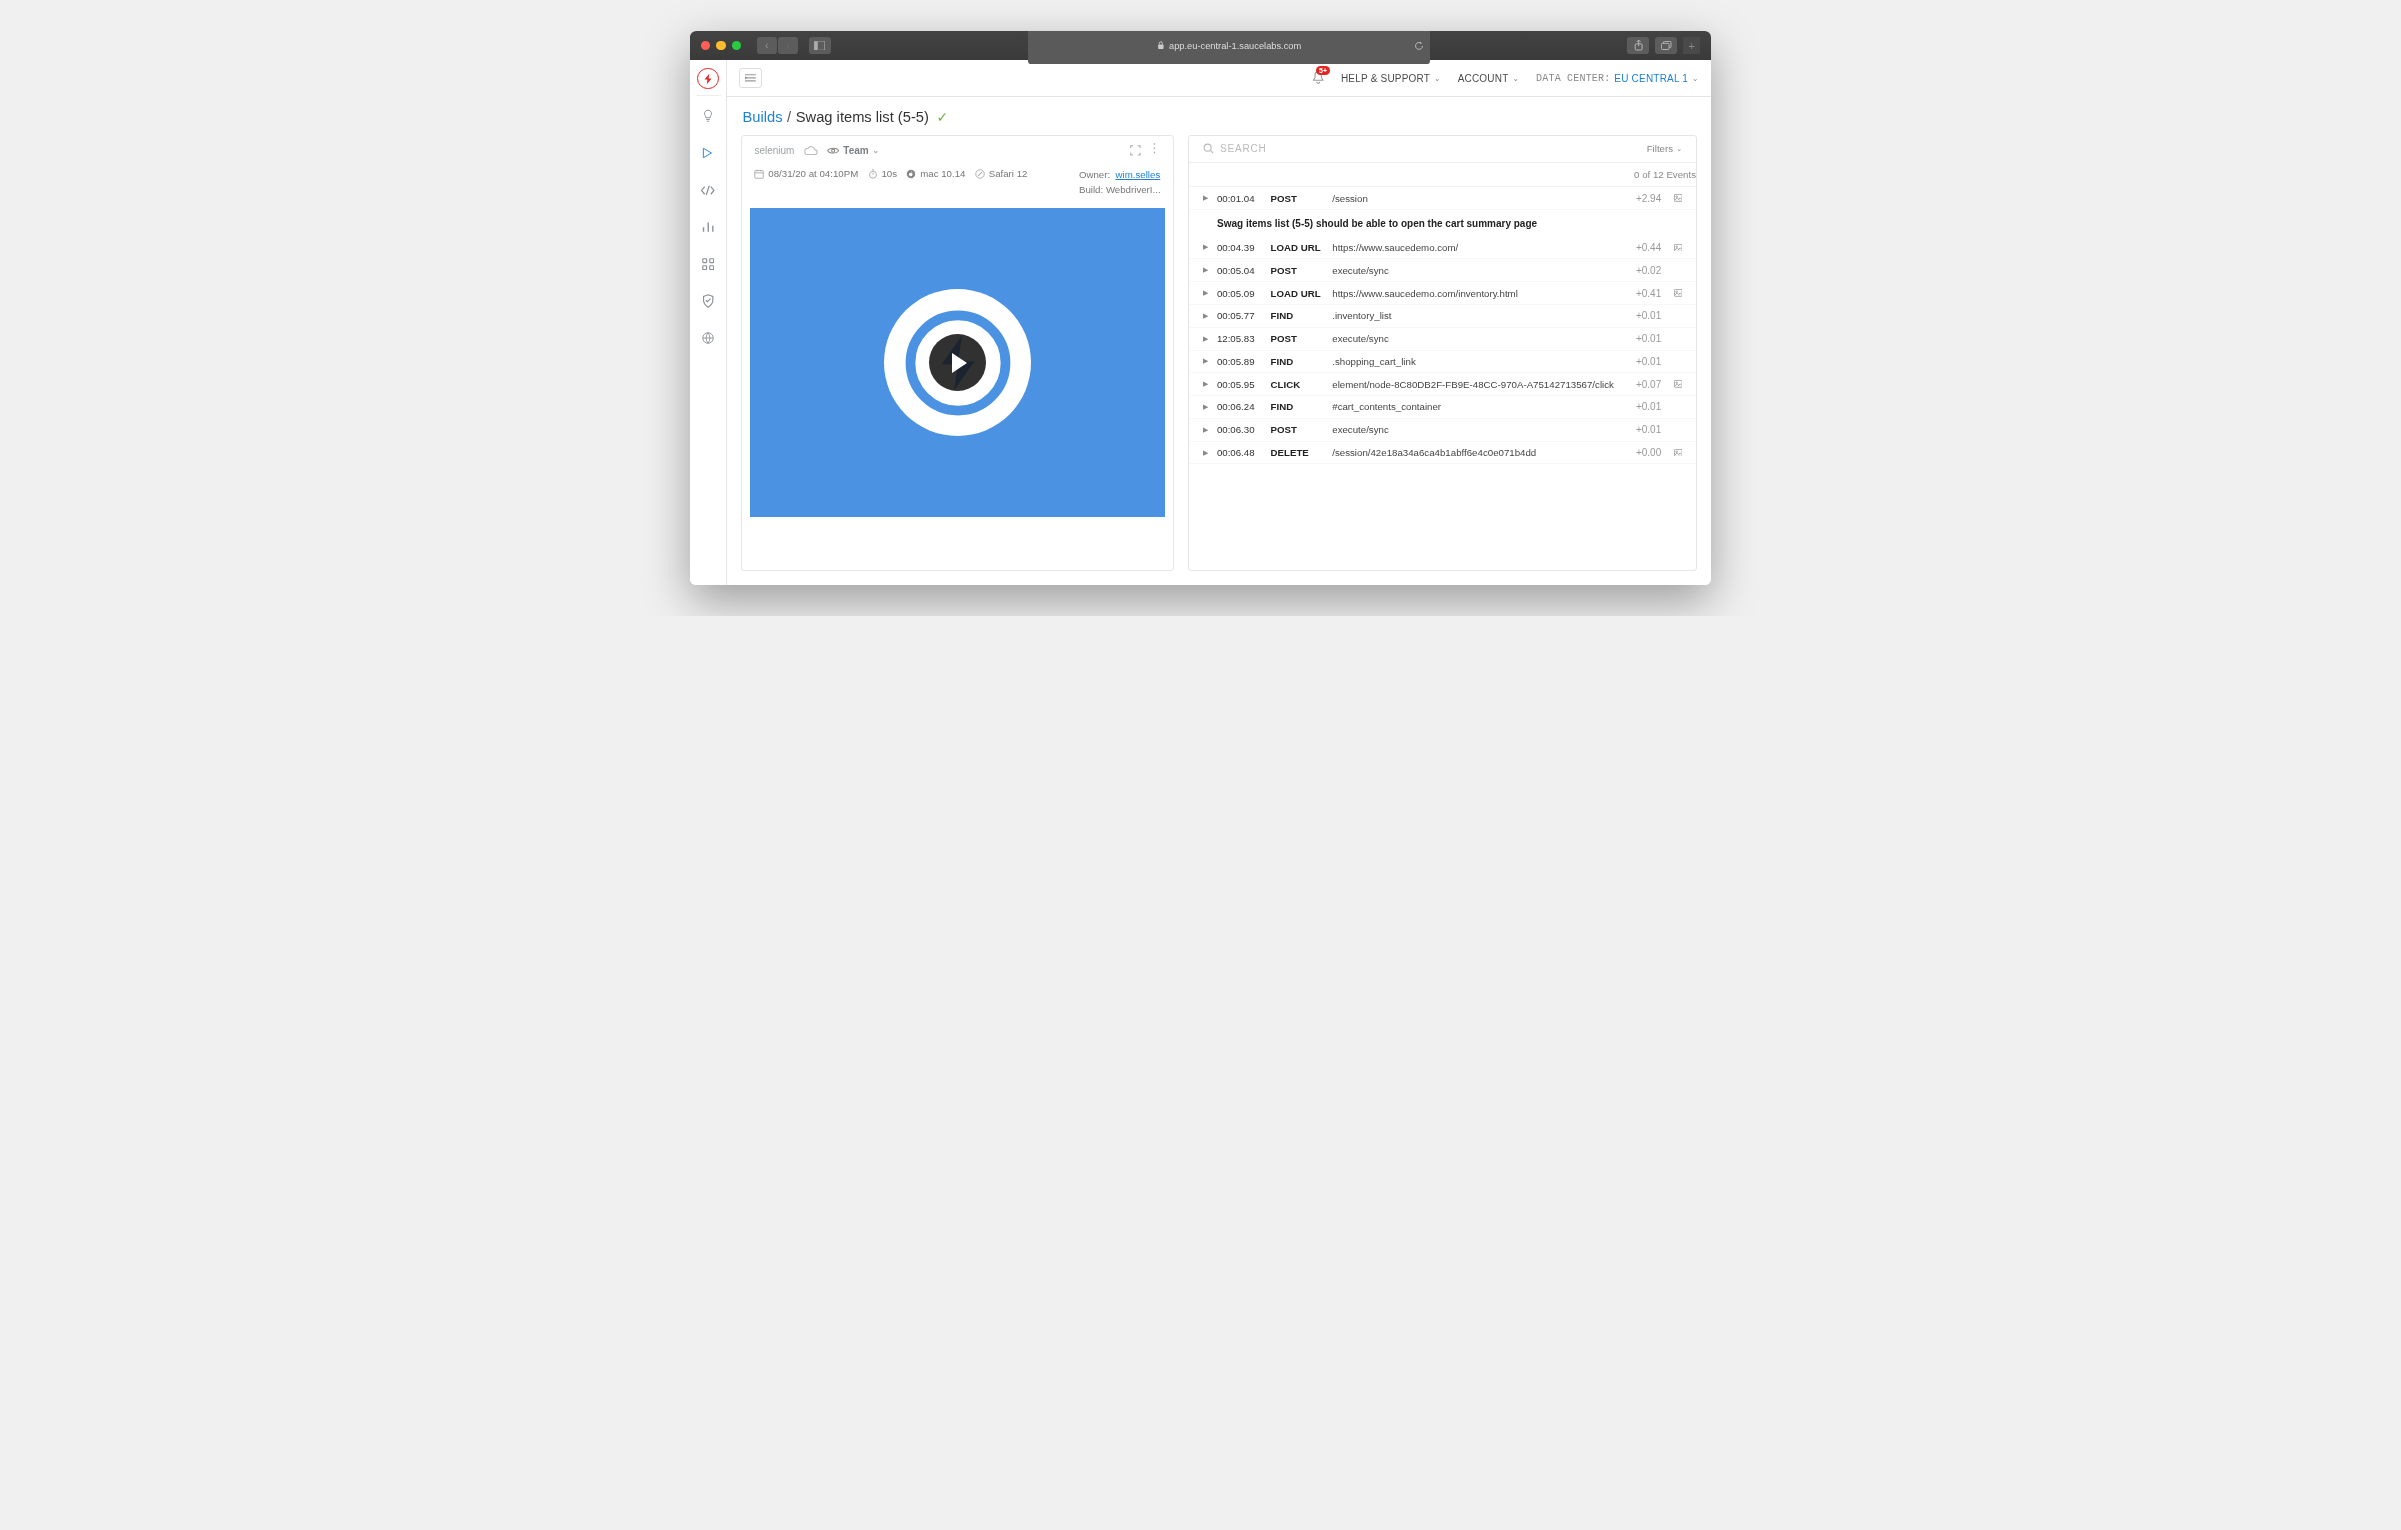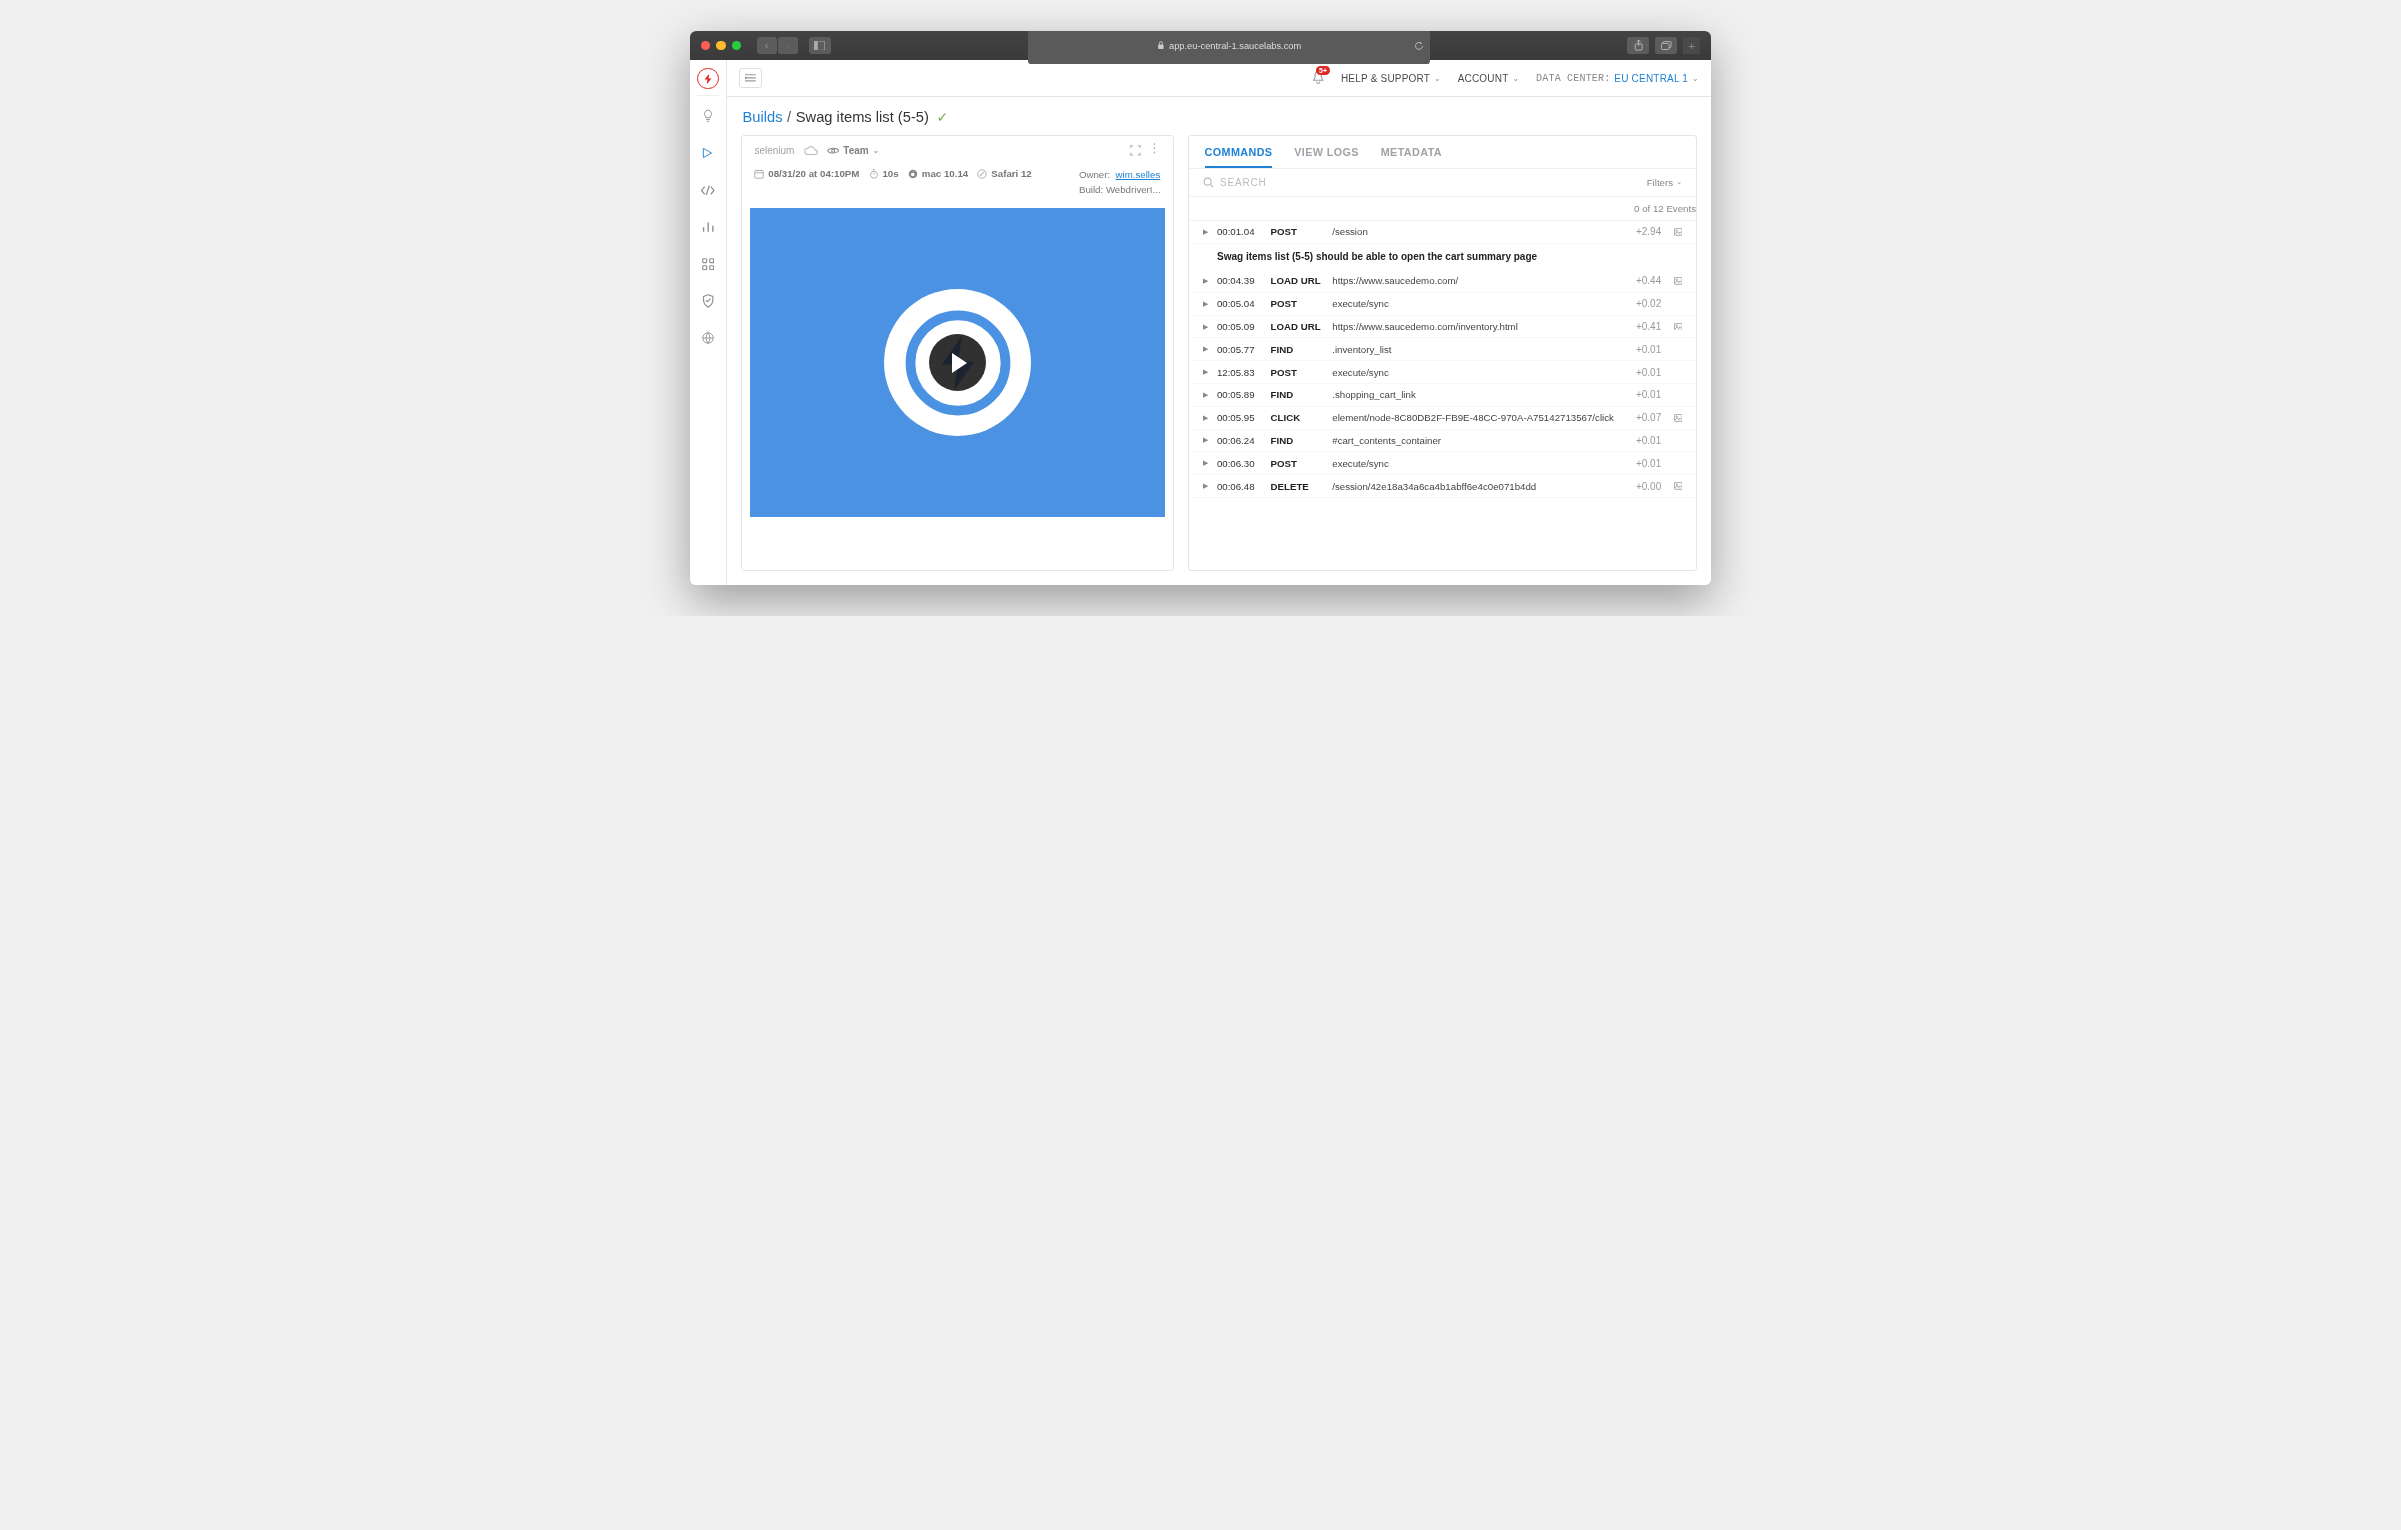--- a/index.html
+++ b/index.html
@@ -41,21 +41,21 @@
 .check { color: #6db33f; margin-left: 3.1px; font-size: 14px; }
 
 .content { flex: 1; display: flex; gap: 14px; padding: 0 14px 14px; overflow: hidden; }
 .panel { border: 0.8px solid #e5e5e5; border-radius: 3.1px; background: #fff; }
 .left-panel { flex: 0 0 433px; display: flex; flex-direction: column; }
 .lp-header { padding: 9.3px 12.4px; display: flex; align-items: center; gap: 9.3px; color: #9ea3a8; font-size: 10px; }
 .lp-header .team { display: flex; align-items: center; gap: 3.9px; color: #7b8085; font-weight: 600; }
 .lp-header .hdr-right { margin-left: auto; display: flex; gap: 7.7px; color: #aaa; }
 .lp-meta { padding: 3.1px 12.4px 10.8px; display: flex; align-items: flex-start; font-size: 9.7px; color: #777; }
 .meta-chips { display: flex; flex-wrap: wrap; gap: 9.3px; align-items: center; }
-.meta-chip { display: flex; align-items: center; gap: 3.9px; font-weight: bold; }
+.meta-chip { display: flex; align-items: center; gap: 3.9px; }
 .meta-right { margin-left: auto; text-align: left; font-size: 9.7px; line-height: 1.5; }
 .meta-right .owner-label { color: #777; } .meta-right .owner-val { color: #1e81d6; }
 .video { margin: 0 7.7px 7.7px; background: #4b92e3; height: 309px; display: flex; align-items: center; justify-content: center; position: relative; }
 .play { width: 57px; height: 57px; border-radius: 50%; background: rgba(20,20,20,0.88); display:flex; align-items:center; justify-content:center; position:absolute; }
 .play::after { content:''; width:0; height:0; border-left: 15.5px solid #fff; border-top: 10px solid transparent; border-bottom: 10px solid transparent; margin-left:3.9px; }
 .sauce-bolt { width: 147px; height: 147px; border-radius: 50%; background: #fff; display:flex; align-items:center; justify-content:center; }
 
 .right-panel { flex: 1; display: flex; flex-direction: column; min-width: 0; }
 .tabs { display: flex; gap: 21.7px; padding: 10.8px 15.5px 0; border-bottom: 0.8px solid #eee; font-size: 10.8px; font-weight: 700; letter-spacing: 0.4px; }
 .tab { color: #9ea3a8; padding-bottom: 7.7px; cursor: pointer; }
@@ -288,25 +288,20 @@
               <svg width="108" height="108" viewBox="0 0 100 100">
                 <circle cx="50" cy="50" r="44" fill="none" stroke="#4b92e3" stroke-width="9"></circle>
                 <path d="M58 14 L30 54 L47 54 L42 86 L70 46 L53 46 Z" fill="#4b92e3" stroke="#fff" stroke-width="5" stroke-linejoin="round"></path>
               </svg>
             </div>
             <div class="play"></div>
           </div>
         </div>
 
         <div class="panel right-panel">
-          <div class="tabs">
-            <div class="tab active">COMMANDS</div>
-            <div class="tab">VIEW LOGS</div>
-            <div class="tab">METADATA</div>
-          </div>
           <div class="search-row">
             <span style="margin-right:6.2px;color:#bbb">
               <svg width="10.8" height="10.8" viewBox="0 0 14 14" fill="none" stroke="currentColor" stroke-width="1.5">
                   <circle cx="6" cy="6" r="4.5"></circle>
                   <path d="M10 10 L13 13"></path>
                 </svg>
             </span>
             <input type="text" placeholder="SEARCH" style="">
             <div class="filters-btn">
               <span>Filters</span>

